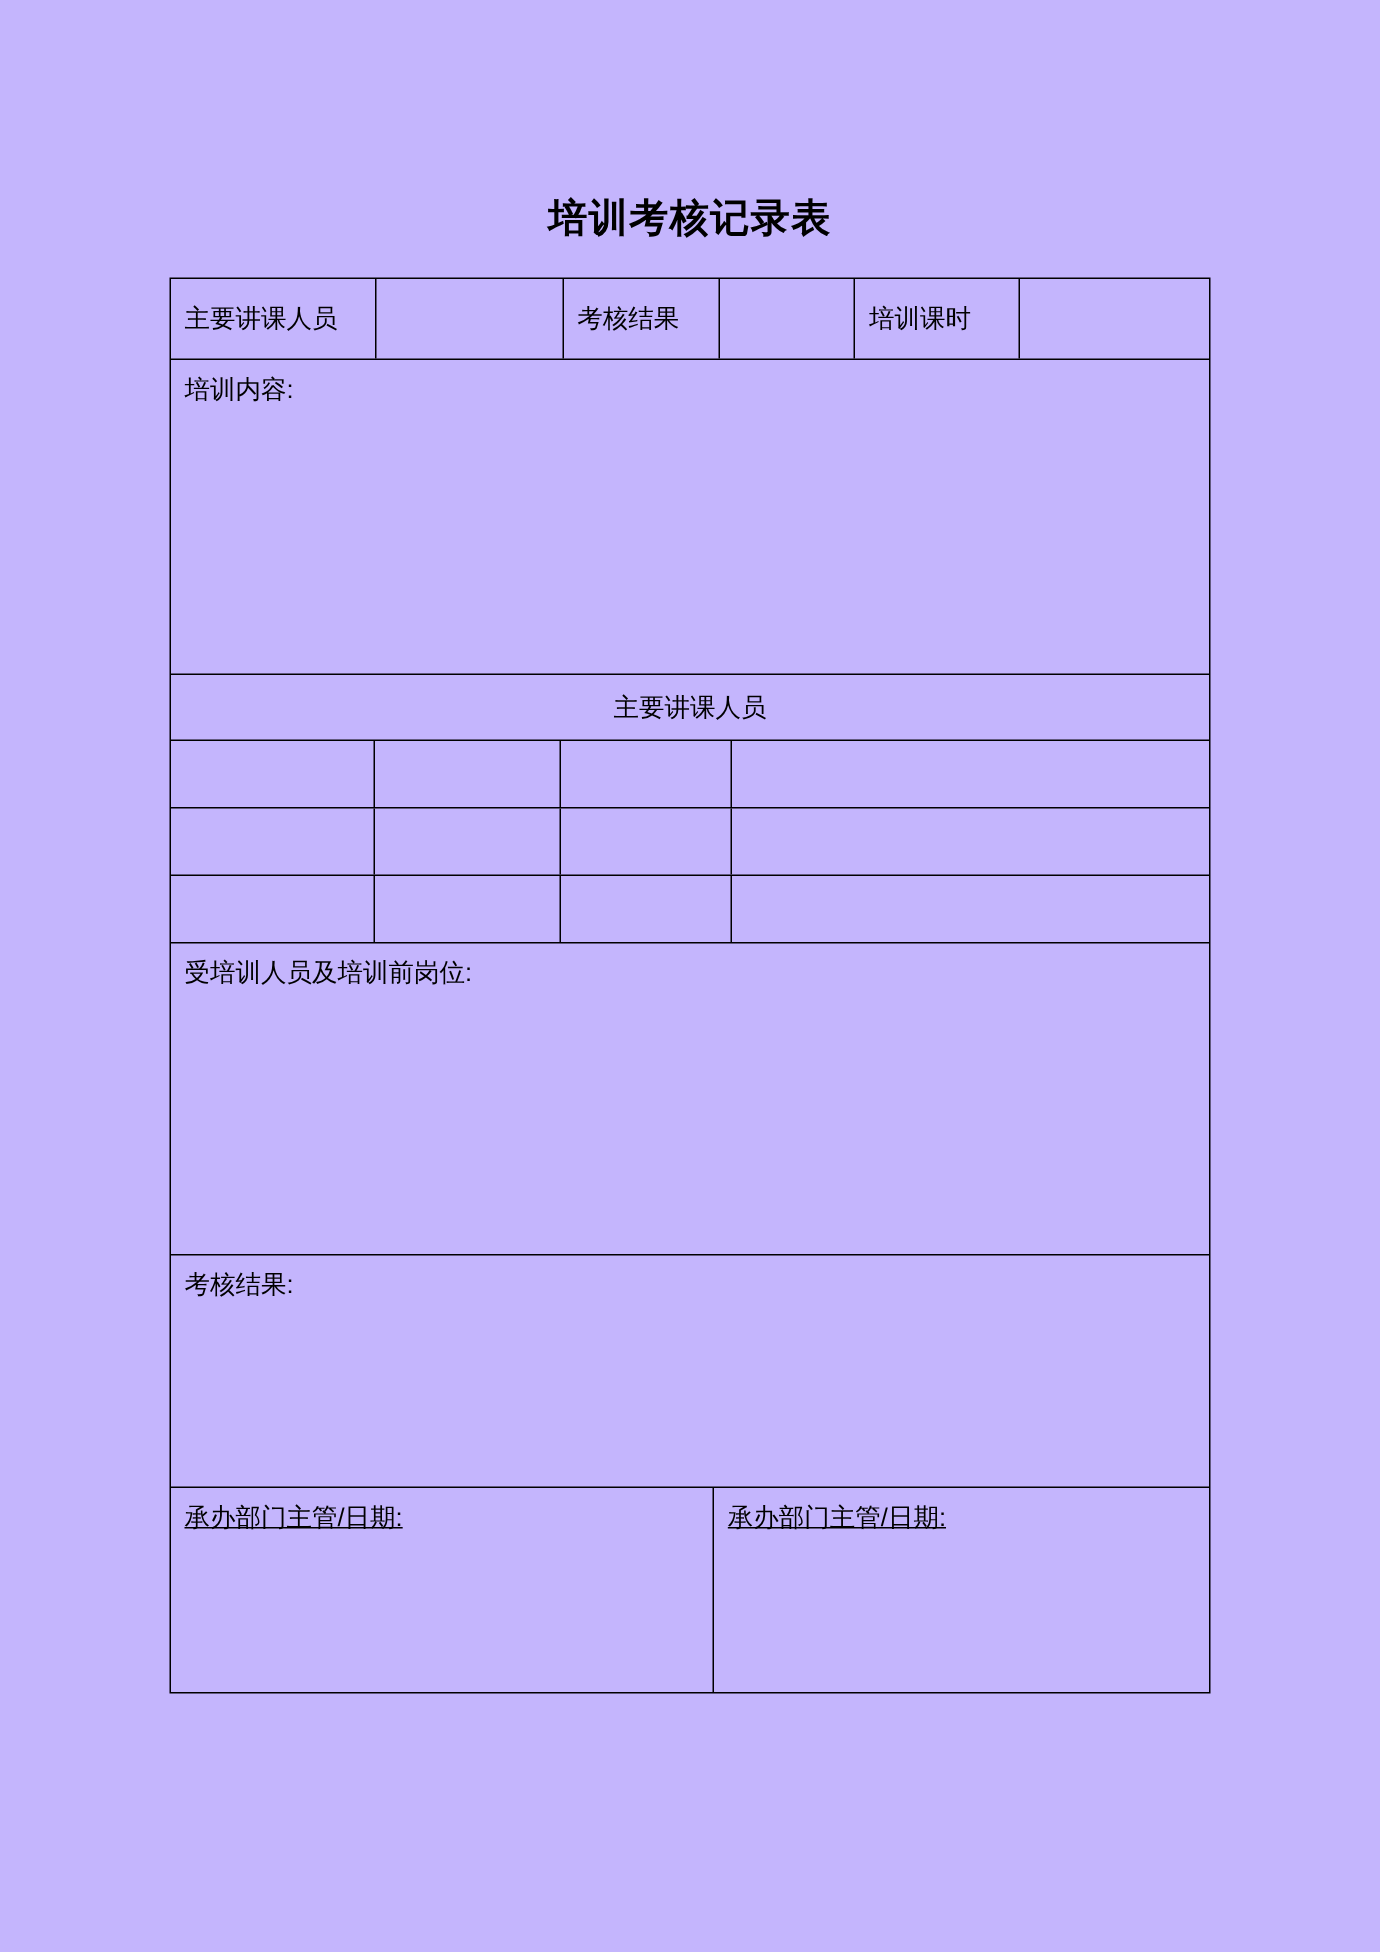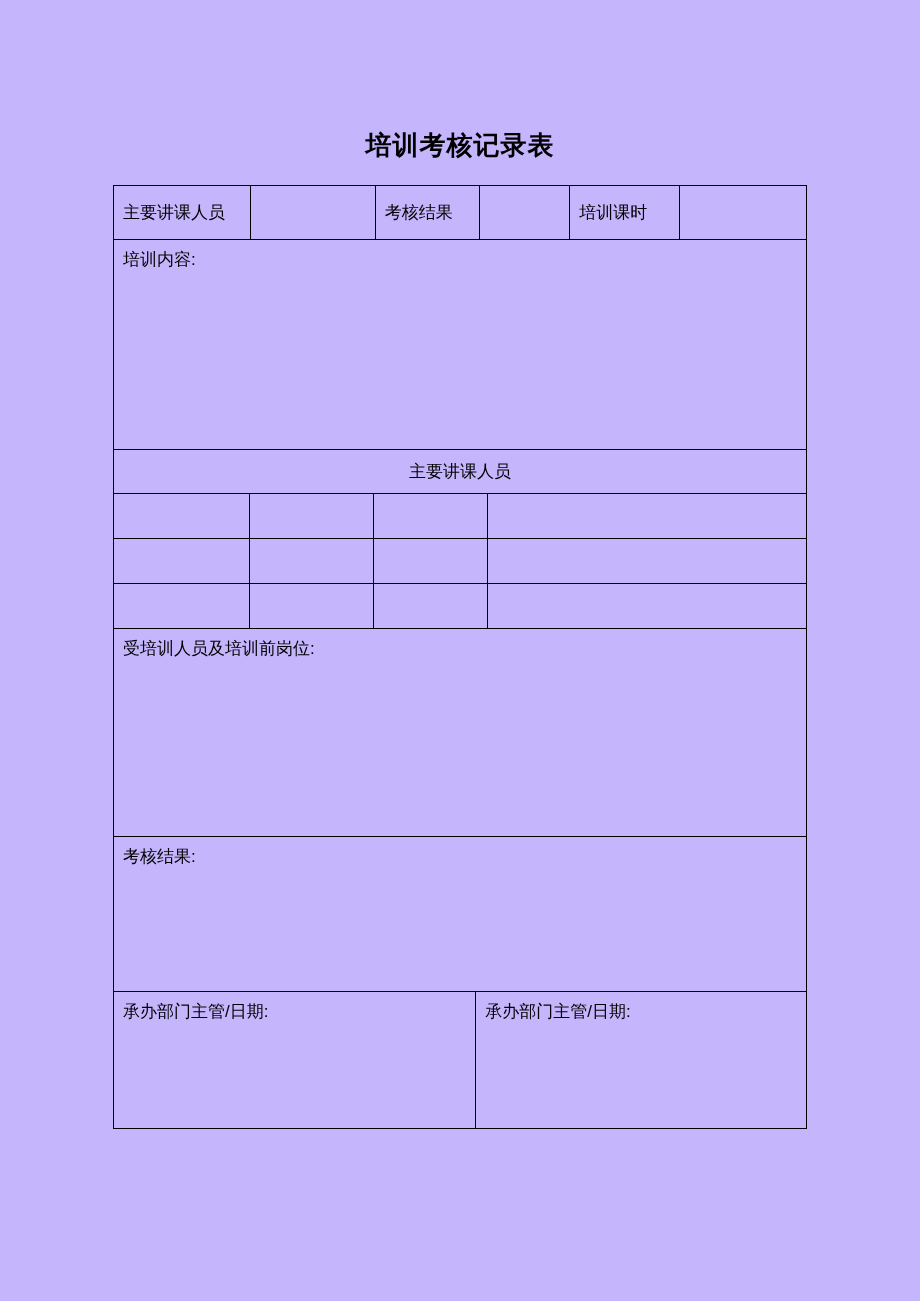--- a/index.html
+++ b/index.html
@@ -41,21 +41,21 @@
   .full { width: 100%; }
 
   
   .r-head   { min-height: 53px; }
   .r-content{ min-height: 166px; }
   .r-lect-title { min-height: 44px; margin-top: 44px; }
   .r-cols   { min-height: 42px; }
   .r-empty  { min-height: 45px; }
   .r-trainees { min-height: 208px; }
   .r-result { min-height: 155px; }
-  .r-sign   { min-height: 137px; }
+  .r-sign   { min-height: 137px; text-decoration: underline; }
 
   
   .w1a { width: 19.7%; } .w1b { width: 18.0%; } .w1c { width: 15.1%; }
   .w1d { width: 13.0%; } .w1e { width: 15.9%; } .w1f { flex: 1; }
 
   
   .wc1 { width: 19.5%; } .wc2 { width: 18.0%; } .wc3 { width: 16.4%; } .wc4 { flex: 1; }
 
   
   .ws1 { width: 52.2%; } .ws2 { flex: 1; }

